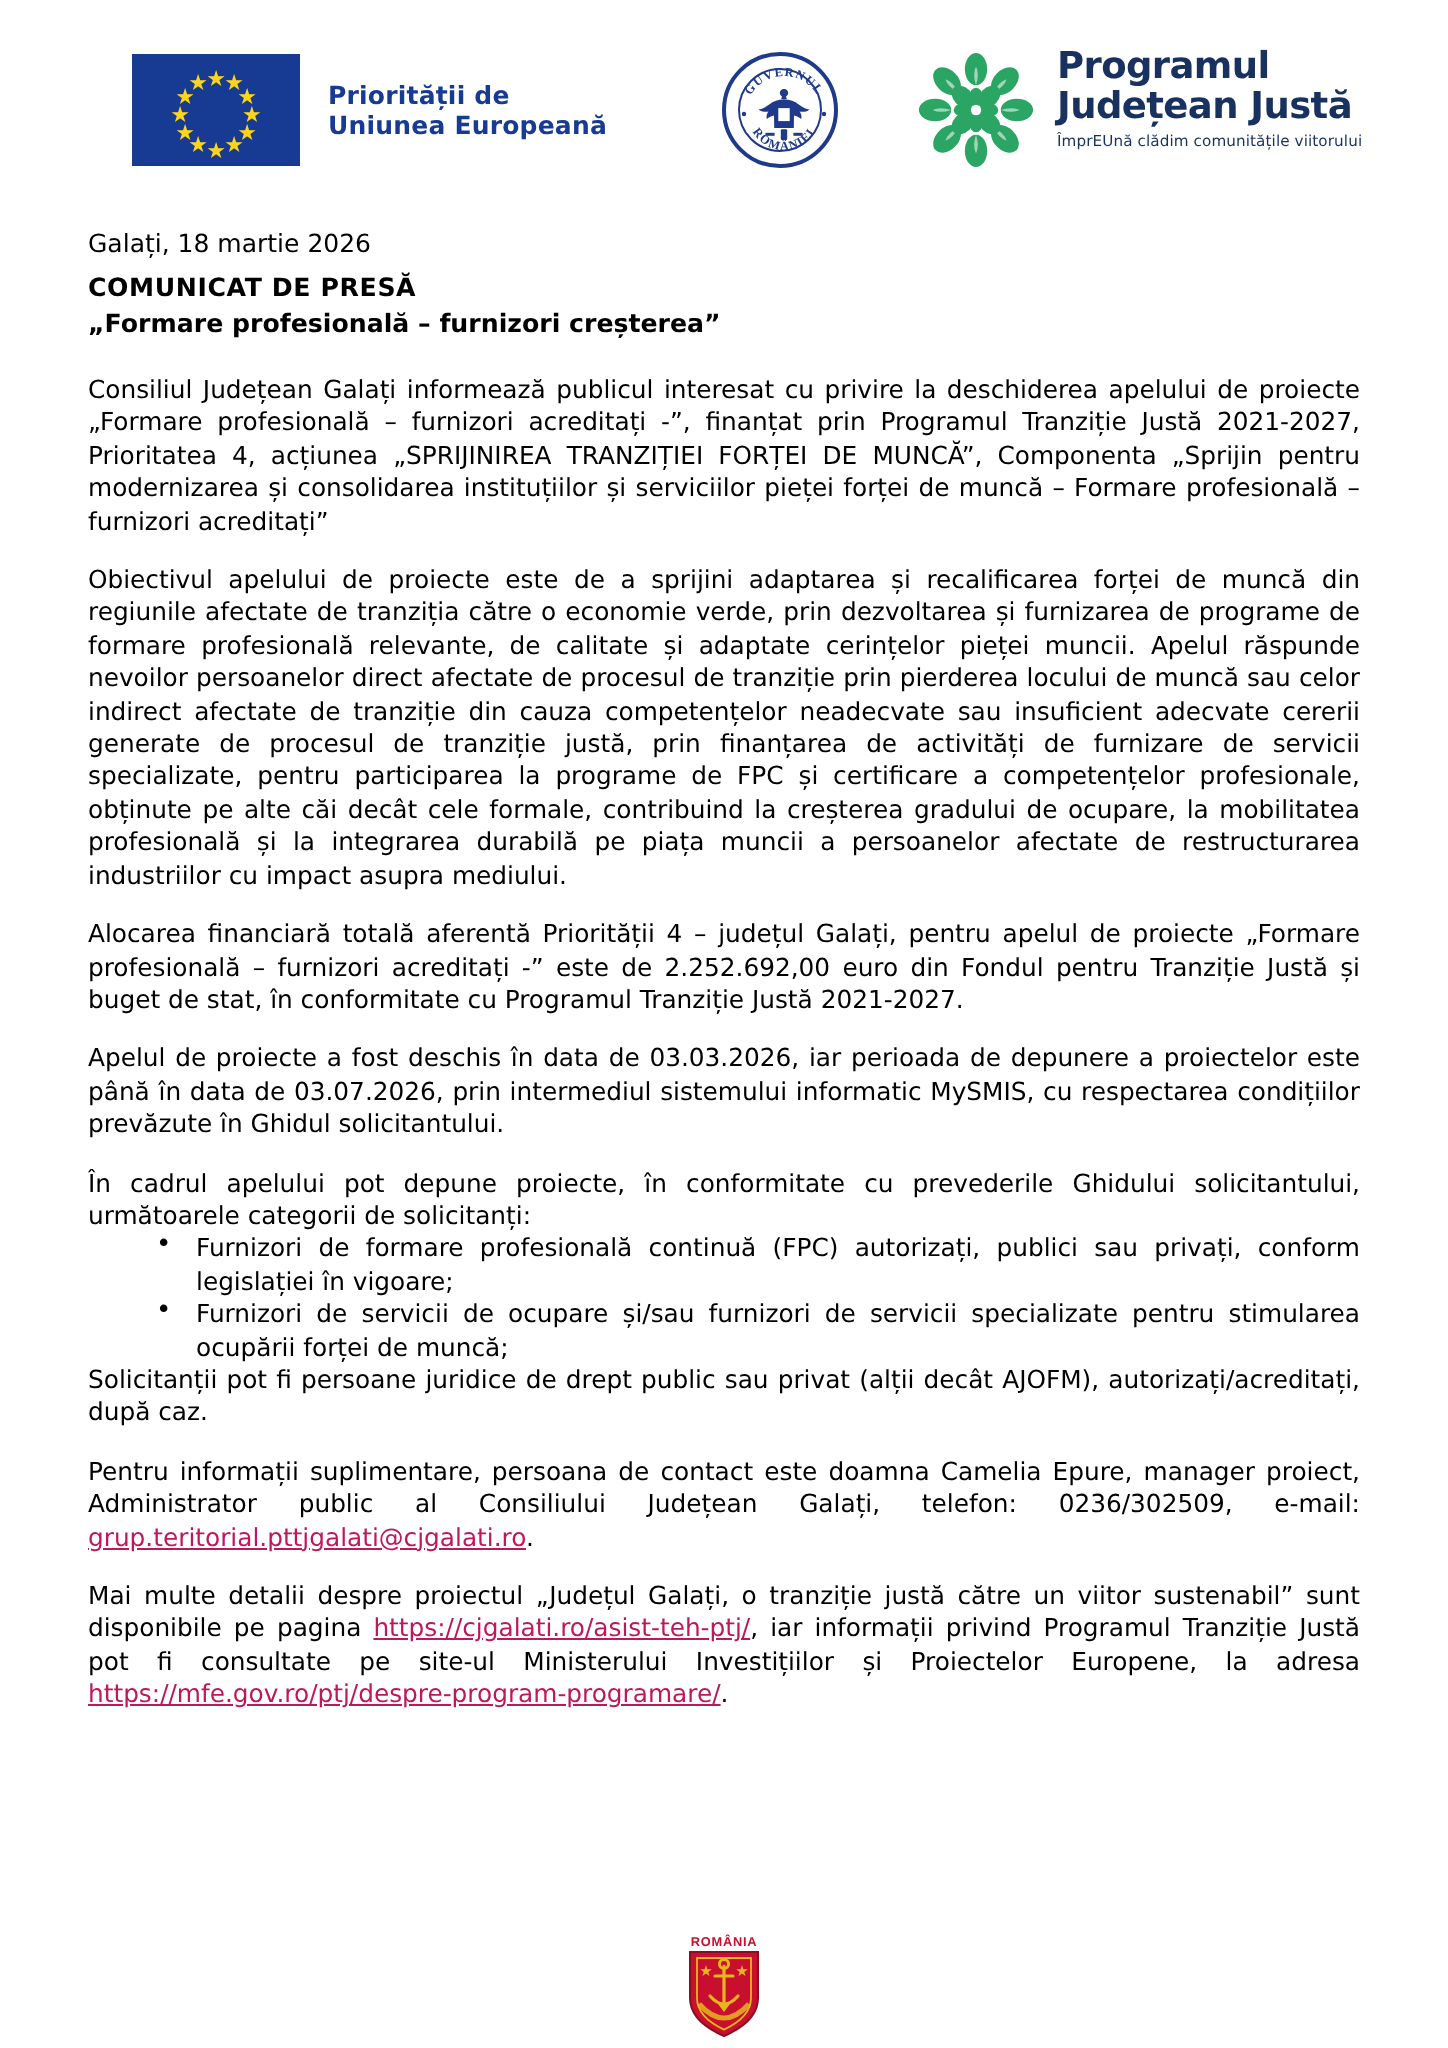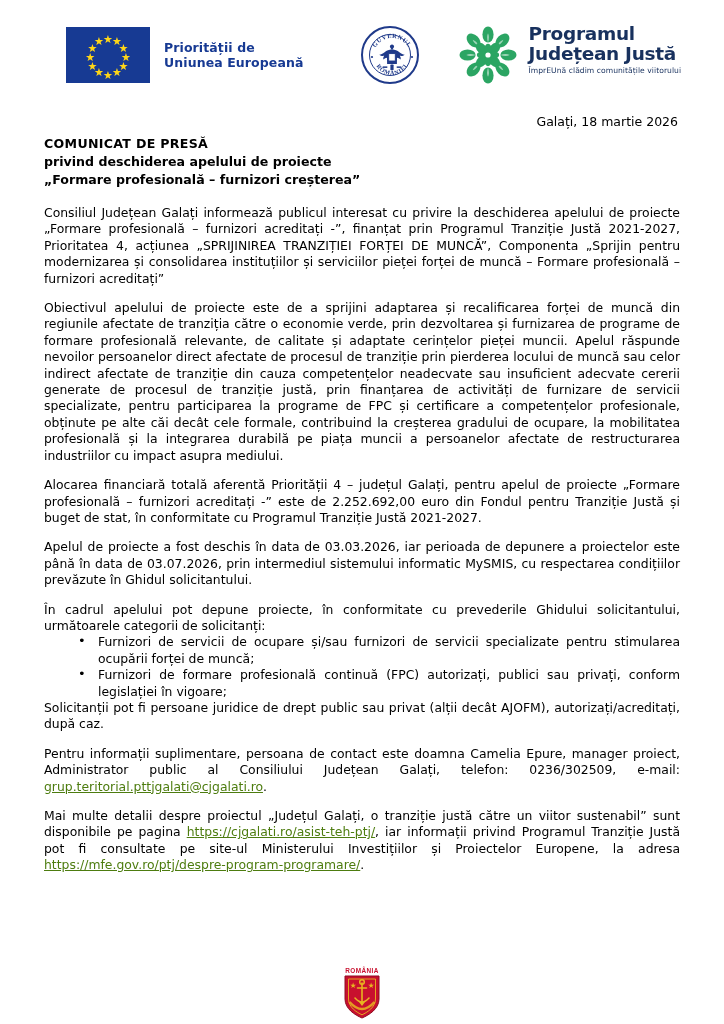--- a/index.html
+++ b/index.html
@@ -105,21 +105,20 @@
     color: #18315E;
     font-size: 7.6px;
     line-height: 10px;
     margin-top: 2px;
     letter-spacing: 0.05px;
     white-space: nowrap;
   }
 
   
   .dateline {
-    text-align: right;
     font-size: 12.5px;
     margin-top: 22px;
     margin-right: 2px;
   }
 
   
   .title-block {
     text-align: left;
     margin-top: 7px;
   }
@@ -167,21 +166,21 @@
   }
   ul.bullets li::before {
     content: "\2022";
     position: absolute;
     left: 0;
     top: -1px;
     font-size: 13px;
   }
 
   a.doc-link {
-    color: #4d7c0f;
+    color: #be185d;
   }
 
   
   .footer-emblem {
     position: absolute;
     left: 0;
     right: 0;
     bottom: 4px;
     display: flex;
     justify-content: center;
@@ -323,39 +322,38 @@
         <div class="ptj-title">Județean Justă</div>
         <div class="ptj-tag">ÎmprEUnă clădim comunitățile viitorului</div>
       </div>
     </div>
   </div>
 
   <div class="dateline">Galați, 18 martie 2026</div>
 
   <div class="title-block">
     <div class="title-main">COMUNICAT DE PRESĂ</div>
-    <div class="title-sub">privind deschiderea apelului de proiecte</div>
     <div class="title-sub2">„Formare profesională – furnizori creșterea”</div>
   </div>
 
   <div class="body-text">
 
     <p class="para">Consiliul Județean Galați informează publicul interesat cu privire la deschiderea apelului de proiecte „Formare profesională – furnizori acreditați -”, finanțat prin Programul Tranziție Justă 2021-2027, Prioritatea 4, acțiunea „SPRIJINIREA TRANZIȚIEI FORȚEI DE MUNCĂ”, Componenta „Sprijin pentru modernizarea și consolidarea instituțiilor și serviciilor pieței forței de muncă – Formare profesională –furnizori acreditați”</p>
 
     <p class="para">Obiectivul apelului de proiecte este de a sprijini adaptarea și recalificarea forței de muncă din regiunile afectate de tranziția către o economie verde, prin dezvoltarea și furnizarea de programe de formare profesională relevante, de calitate și adaptate cerințelor pieței muncii. Apelul răspunde nevoilor persoanelor direct afectate de procesul de tranziție prin pierderea locului de muncă sau celor indirect afectate de tranziție din cauza competențelor neadecvate sau insuficient adecvate cererii generate de procesul de tranziție justă, prin finanțarea de activități de furnizare de servicii specializate, pentru participarea la programe de FPC și certificare a competențelor profesionale, obținute pe alte căi decât cele formale, contribuind la creșterea gradului de ocupare, la mobilitatea profesională și la integrarea durabilă pe piața muncii a persoanelor afectate de restructurarea industriilor cu impact asupra mediului.</p>
 
     <p class="para">Alocarea financiară totală aferentă Priorității 4 – județul Galați, pentru apelul de proiecte „Formare profesională – furnizori acreditați -” este de 2.252.692,00 euro din Fondul pentru Tranziție Justă și buget de stat, în conformitate cu Programul Tranziție Justă 2021-2027.</p>
 
     <p class="para">Apelul de proiecte a fost deschis în data de 03.03.2026, iar perioada de depunere a proiectelor este până în data de 03.07.2026, prin intermediul sistemului informatic MySMIS, cu respectarea condițiilor prevăzute în Ghidul solicitantului.</p>
 
     <p class="para tight">În cadrul apelului pot depune proiecte, în conformitate cu prevederile Ghidului solicitantului, următoarele categorii de solicitanți:</p>
 
     <ul class="bullets">
+      <li>Furnizori de formare profesională continuă (FPC) autorizați, publici sau privați, conform legislației în vigoare;</li>
       <li>Furnizori de servicii de ocupare și/sau furnizori de servicii specializate pentru stimularea ocupării forței de muncă;</li>
-      <li>Furnizori de formare profesională continuă (FPC) autorizați, publici sau privați, conform legislației în vigoare;</li>
     </ul>
 
     <p class="para">Solicitanții pot fi persoane juridice de drept public sau privat (alții decât AJOFM), autorizați/acreditați, după caz.</p>
 
     <p class="para"><span>Pentru informații suplimentare, persoana de contact este doamna Camelia Epure, manager proiect, Administrator public al Consiliului Județean Galați, telefon: 0236/302509, e-mail: </span><a class="doc-link" href="#">grup.teritorial.pttjgalati@cjgalati.ro</a><span>.</span></p>
 
     <p class="para"><span>Mai multe detalii despre proiectul „Județul Galați, o tranziție justă către un viitor sustenabil” sunt disponibile pe pagina </span><a class="doc-link" href="#">https://cjgalati.ro/asist-teh-ptj/</a><span>, iar informații privind Programul Tranziție Justă pot fi consultate pe site-ul Ministerului Investițiilor și Proiectelor Europene, la adresa </span><a class="doc-link" href="#">https://mfe.gov.ro/ptj/despre-program-programare/</a><span>.</span></p>
 
   </div>
 

